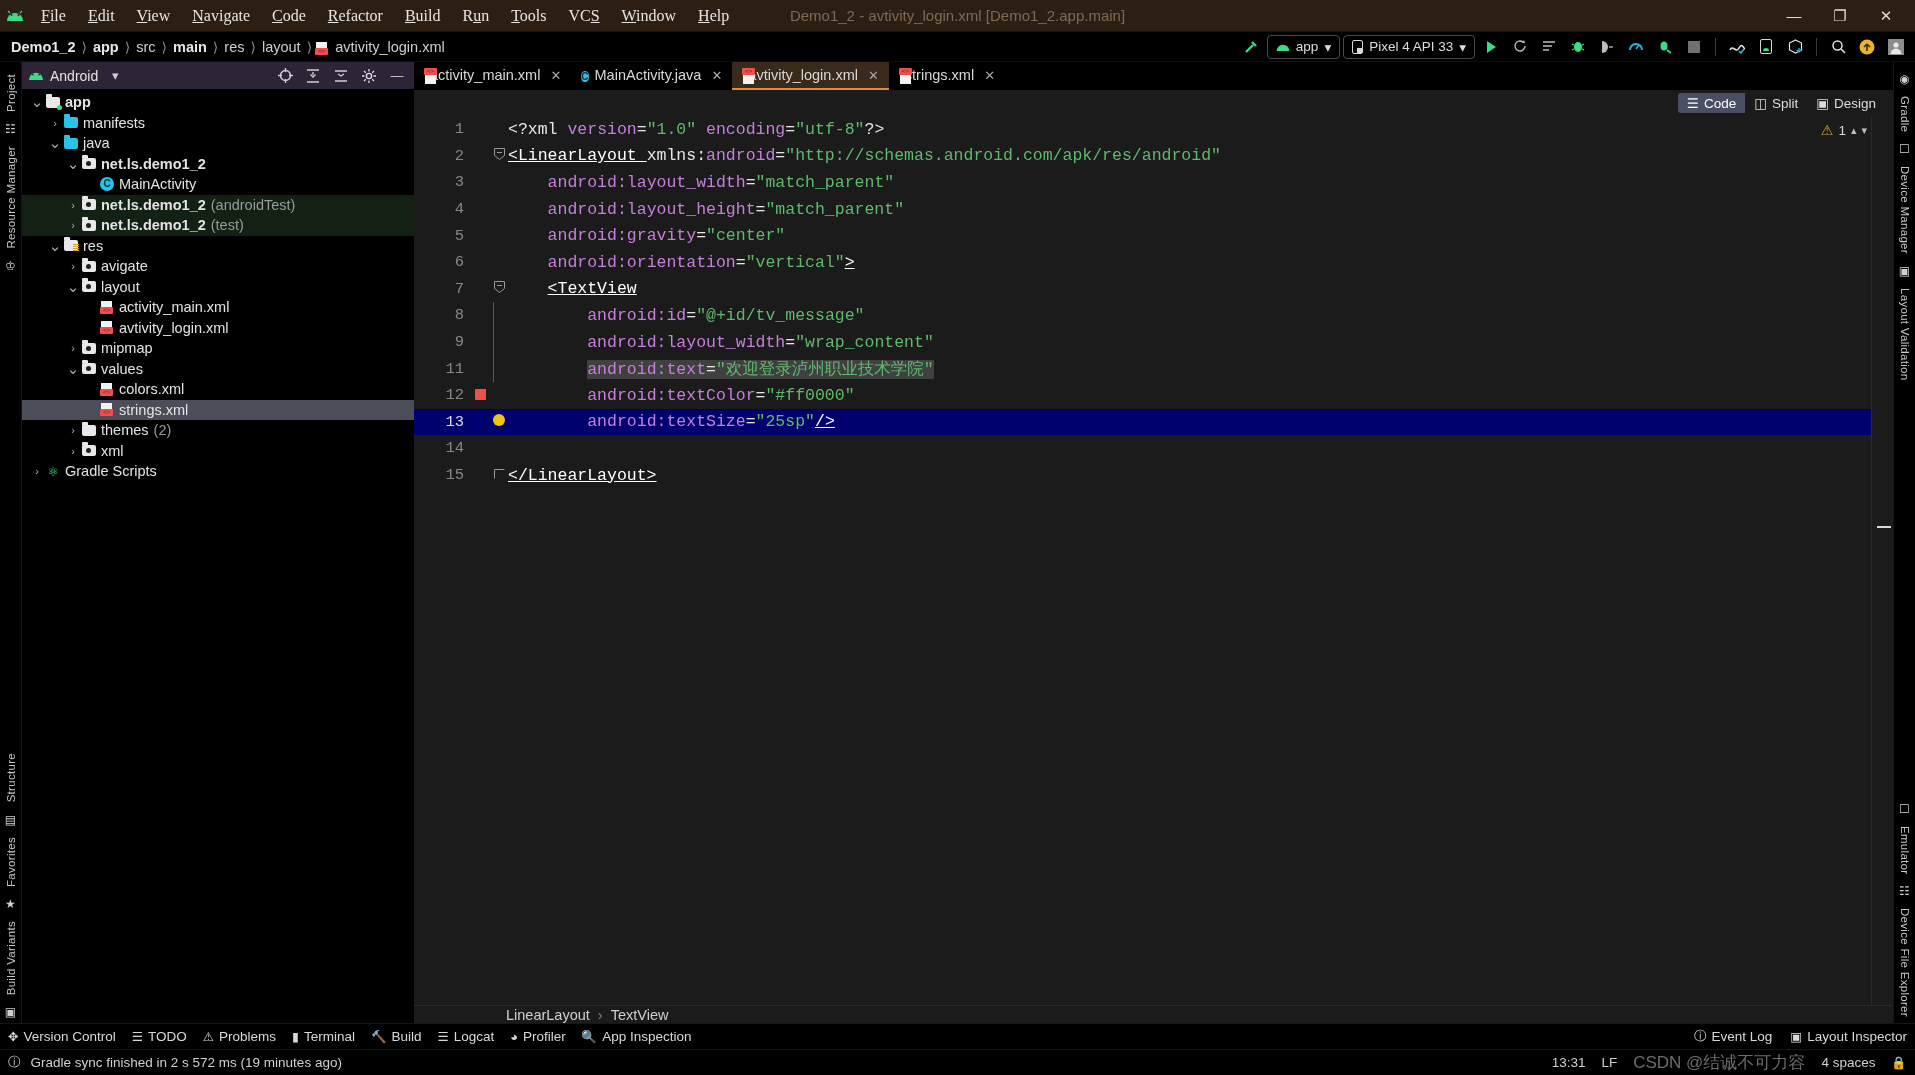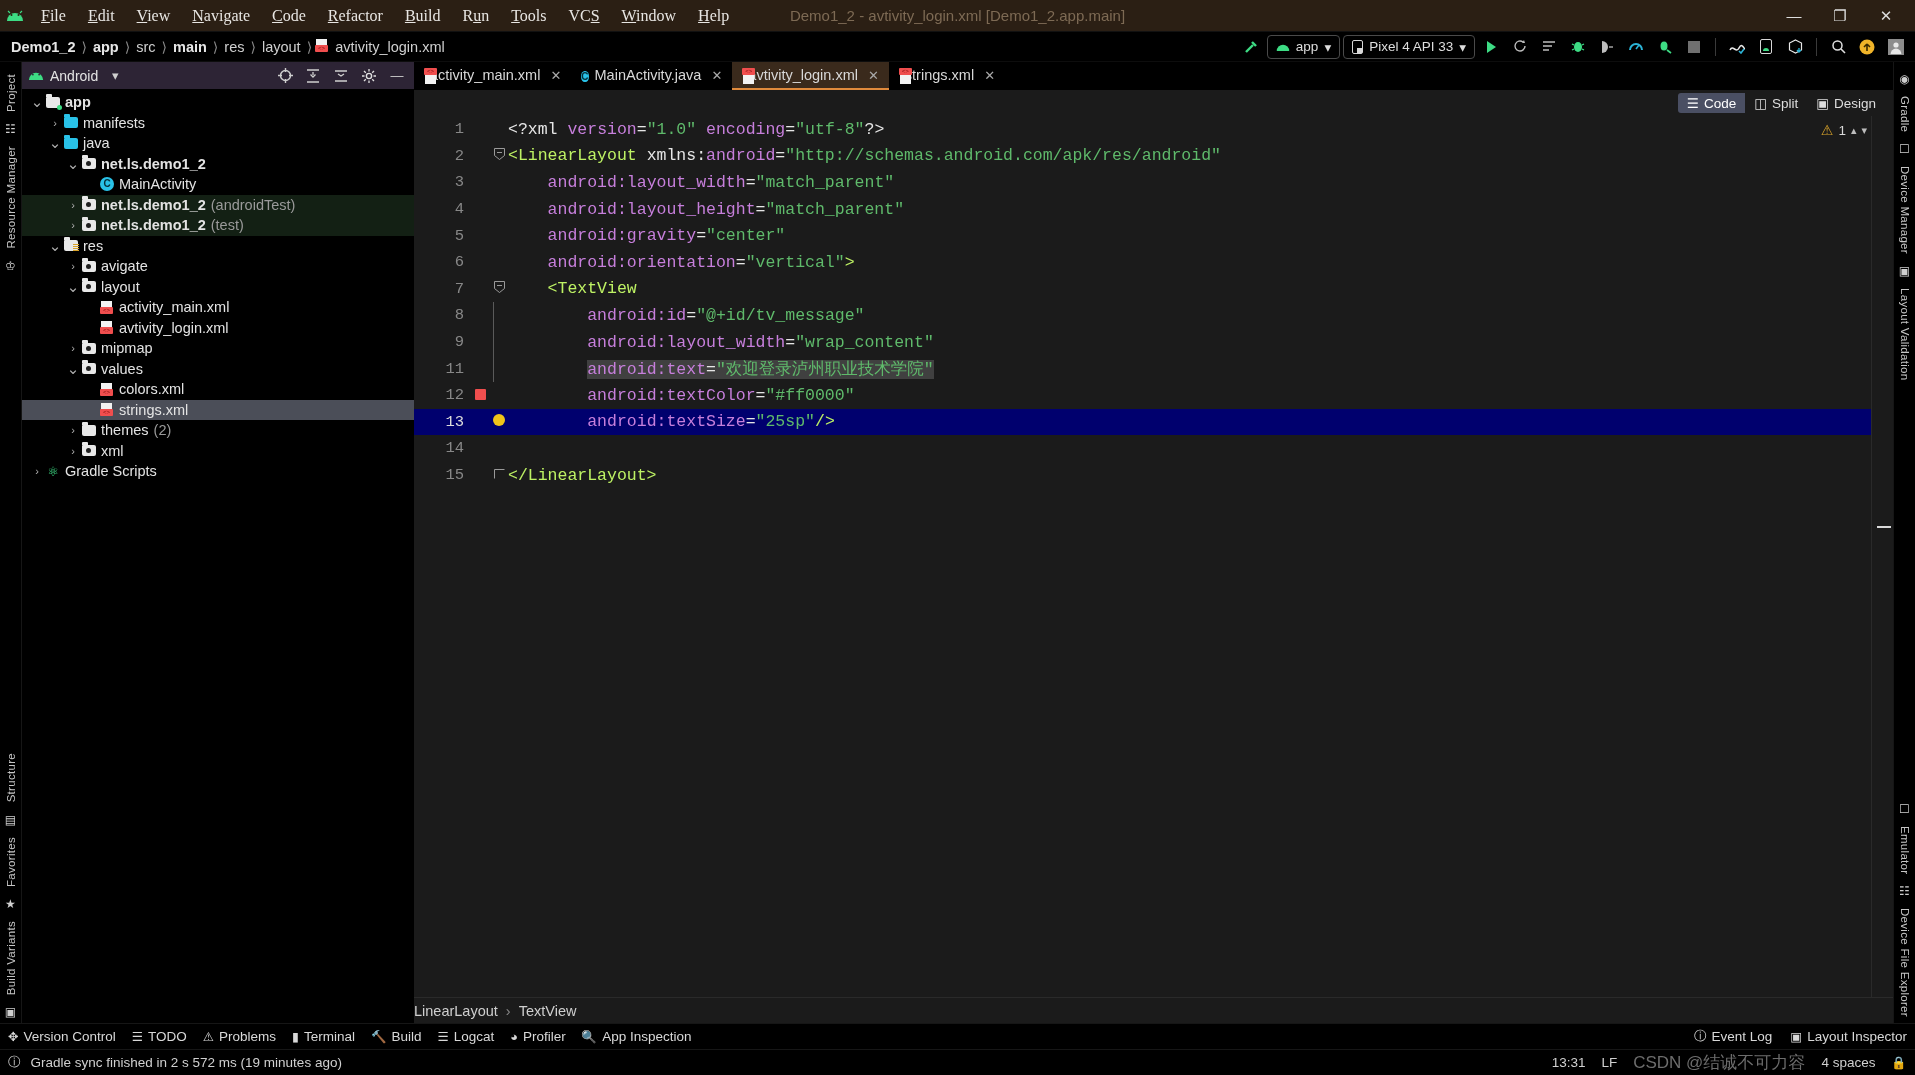--- a/index.html
+++ b/index.html
@@ -31,21 +31,21 @@
     font-family: "Liberation Sans", sans-serif;
   }
   .win-ctrls { margin-left: auto; display: flex; align-items: center; padding-right: 6px; z-index: 2;}
   .win-btn { width: 46px; height: 30px; display:flex; align-items:center; justify-content:center; color:#ddd; font-size:15px;}
 
   
   .navbar {
     height: 30px; background: #000; display: flex; align-items: center;
     padding-left: 8px; flex: none; border-bottom: 1px solid #0d0d0d;
   }
-  .crumbs { display: flex; align-items: flex-start; font-size: 14.5px; color: #cfcfcf; }
+  .crumbs { display: flex; align-items: flex-end; font-size: 14.5px; color: #cfcfcf; }
   .crumb { padding: 0 3px; white-space: nowrap; }
   .crumb.b { font-weight: bold; color: #e6e6e6; }
   .crumb-sep { color: #8a8a8a; padding: 0 3px; font-size: 14px; }
   .crumb-ico { margin-right: 3px; }
 
   .tbar { margin-left: auto; display:flex; align-items:center; gap:3px; padding-right:6px; }
   .tbtn { width:26px; height:24px; display:flex; align-items:center; justify-content:center; color:#bdbdbd;}
   .chip {
     display:flex; align-items:center; gap:6px; height:24px; padding:0 8px;
     border:1px solid #4a4a4a; border-radius:4px; color:#ddd; font-size:13.5px; white-space:nowrap;
@@ -127,41 +127,41 @@
   .code-area { flex:1; display:flex; position:relative; min-height:0; background:#1b1b1b; overflow:hidden;}
   .code { flex:1; position:relative; min-width:0; }
   .cline { height: 26.6px; display:flex; align-items:center; font-family:"Liberation Mono", monospace; font-size:16.5px; }
   .lnum { width: 56px; text-align:right; padding-right:6px; color:#888; font-family:"Liberation Mono", monospace; font-size:15.5px; }
   .fold-col { width: 18px; text-align:center; color:#9a9a9a; font-size:11px; }
   .mark-col { width: 20px; text-align:center; }
   .codetext { flex:1; white-space:pre; }
   .cline.cursorline { background:#00006e; }
   .cline.cursorline .lnum { color:#dcdcdc; }
 
-  .tag { color:#bef264; }
+  .tag { color:#ffffff;text-decoration:underline; }
   .attr { color:#c77fdc; }
   .val  { color:#5fba6b; }
   .pun  { color:#e6e6e6; }
   .hl-orange { background:#404040; }
   .breakpoint { width:11px; height:11px; background:#f04e4e; border-radius:1px; display:inline-block; }
   .bulb { width:12px; height:12px; border-radius:50%; background:#f0c419; display:inline-block; }
 
   .right-gut {
     width: 22px; flex:none; background:#1b1b1b; position:relative; border-left:1px solid #2a2a2a;
   }
   .warn-chip {
     position:absolute; top:6px; right:26px; display:flex; align-items:center; gap:5px;
     color:#d9d9d9; font-size:13.5px;
   }
   .warn-tri { color:#e0a92b; font-size:14px; }
   .caret-s { color:#bdbdbd; font-size:11px; }
   .mini-mark { position:absolute; right:2px; width:14px; height:2px; background:#d9d9d9; }
 
   .crumb-bottom {
-    height: 26px; background:#1b1b1b; display:flex; align-items:center; 
+    height: 18px; background:#1b1b1b; display:flex; align-items:center; padding-left: 92px;
     color:#cfcfcf; font-size:14.5px; border-top:1px solid #2a2a2a; flex:none; gap:8px;
   }
   .crumb-bottom .sep { color:#888; }
 
   
   .toolbar-bottom {
     height: 26px; background:#000; display:flex; align-items:center; padding: 0 8px; gap:16px; flex:none;
     border-top:1px solid #161616;
   }
   .tb-item { display:flex; align-items:center; gap:5px; color:#d8d8d8; font-size:13.5px; white-space:nowrap;}

